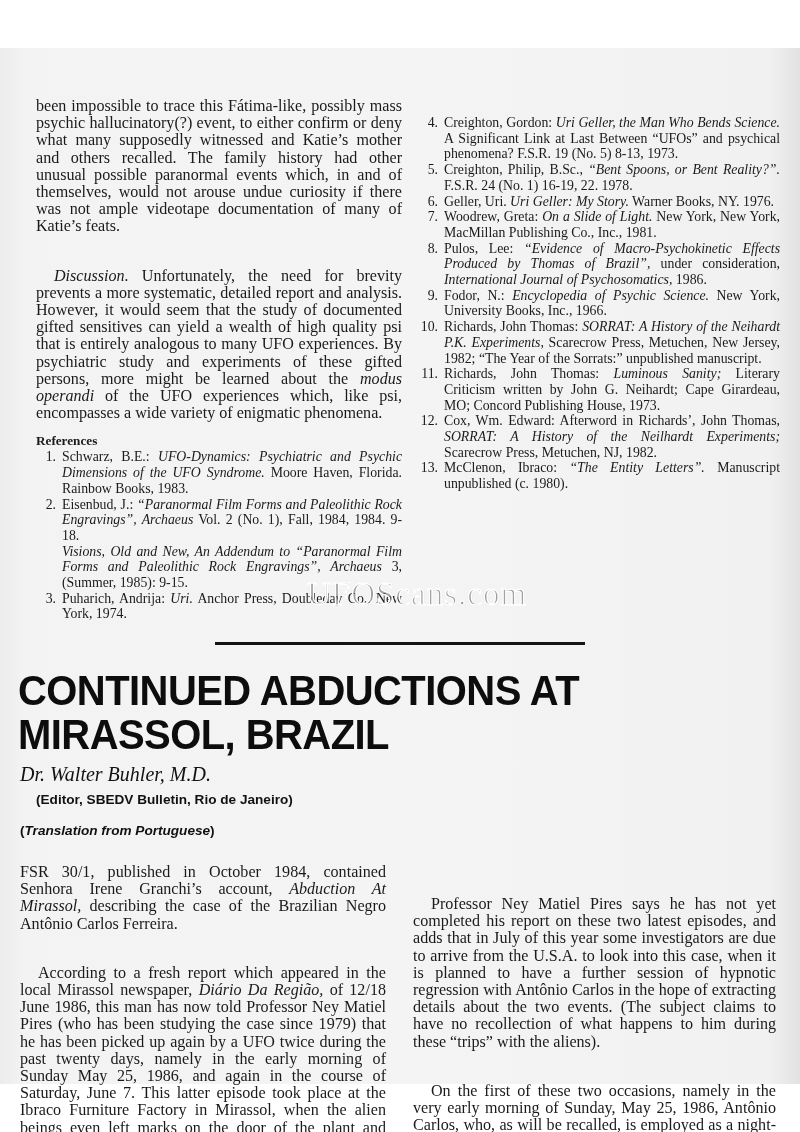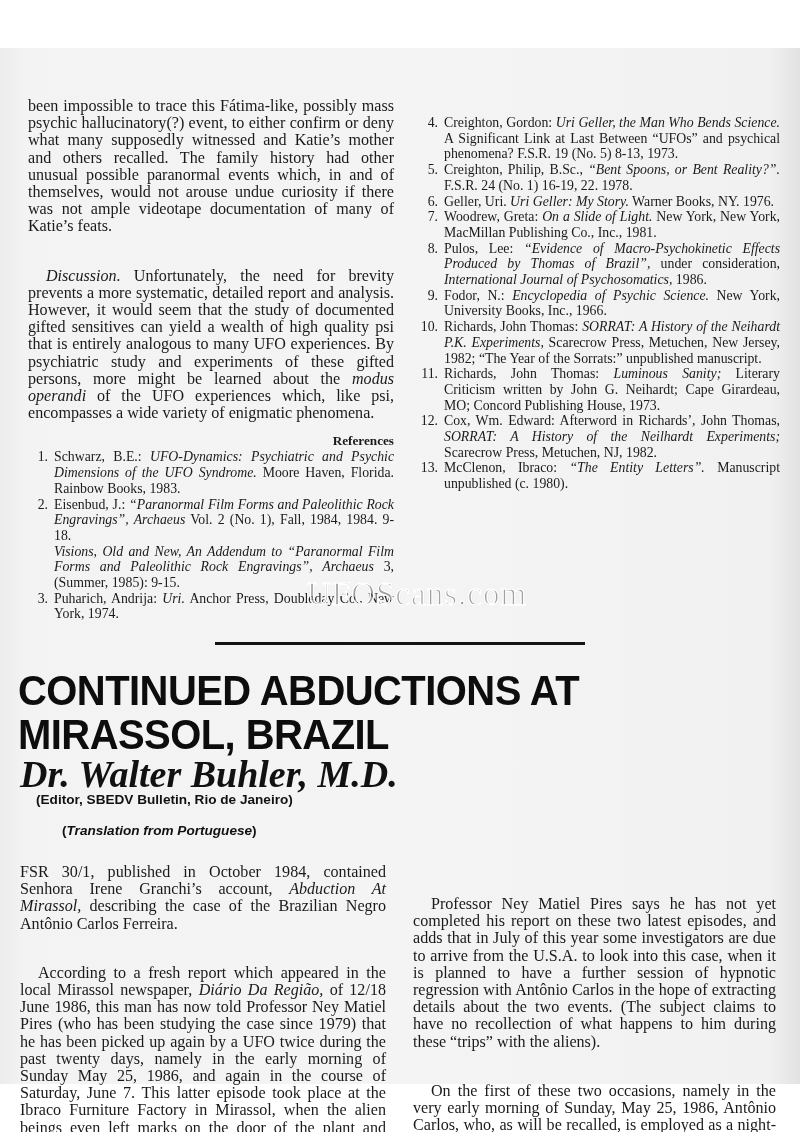--- a/index.html
+++ b/index.html
@@ -8,32 +8,32 @@
     background: #ffffff;
     font-family: "Liberation Serif", "DejaVu Serif", serif;
     color: #1a1a1a;
     position: relative;
   }
   .page {
     position: absolute; left: 0; top: 48px; width: 800px; height: 1036px;
     background: linear-gradient(90deg, #ececec 0%, #f3f3f3 3%, #f4f4f4 50%, #f1f1f1 96%, #e2e2e2 100%);
   }
   .col { position: absolute; }
-  .col-left-top { left: 28px; top: 49px; width: 366px; }
+  .col-left-top { left: 36px; top: 49px; width: 366px; }
   .col-right-top { left: 418px; top: 67px; width: 362px; }
   .col-left-bottom { left: 20px; top: 815px; width: 366px; }
   .col-right-bottom { left: 413px; top: 815px; width: 363px; }
 
   p.body {
     margin: 0; font-size: 16.1px; line-height: 17.2px;
     text-align: justify; hyphens: none;
   }
   p.body.indent { text-indent: 18px; margin-top: 32px; }
   .refs-title {
-    font-weight: bold; font-size: 13.2px; margin: 12px 0 0 0; line-height: 16px; text-align: right;
+    font-weight: bold; font-size: 13.2px; margin: 12px 0 0 0; line-height: 16px;
   }
   ol.refs {
     list-style: none; margin: 0; padding: 0;
     font-size: 13.8px; line-height: 15.7px;
   }
   ol.refs li { position: relative; padding-left: 26px; text-align: justify; }
   ol.refs li .num {
     position: absolute; left: 0; width: 20px; text-align: right;
   }
   ol.refs li .extra { display: block; font-family: Liberation Serif, serif; }
@@ -52,31 +52,31 @@
   .headline {
     position: absolute; left: 18px; top: 620px; width: 770px;
     font-family: "Liberation Sans", "DejaVu Sans", sans-serif; font-weight: bold;
     font-size: 43px; line-height: 44px; letter-spacing: -0.6px;
     transform: scaleX(0.93); transform-origin: left top;
     color: #0d0d0d;
   }
   .byline {
     position: absolute; left: 20px; top: 711px;
     font-family: "Liberation Serif", serif; font-style: italic;
-    font-size: 38px; line-height: 30px; color: #111; font-weight: bold;
+    font-size: 20px; line-height: 30px; color: #111;
   }
   .affiliation {
     position: absolute; left: 36px; top: 744px;
     font-family: "Liberation Sans", sans-serif; font-weight: bold;
     font-size: 13.6px; color: #111;
   }
   .translation {
     position: absolute; left: 20px; top: 775px;
     font-family: "Liberation Sans", sans-serif; font-weight: bold;
-    font-size: 13.6px; color: #111; margin-left: 42px;
+    font-size: 13.6px; color: #111;
   }
   .translation i { font-style: italic; }
 </style>
 </head>
 <body>
 
 <div class="page">
 
   <div class="col col-left-top">
     <p class="body">been impossible to trace this Fátima-like, possibly mass psychic hallucinatory(?) event, to either confirm or deny what many supposedly witnessed and Katie’s mother and others recalled. The family history had other unusual possible paranormal events which, in and of themselves, would not arouse undue curiosity if there was not ample videotape documentation of many of Katie’s feats.</p>

